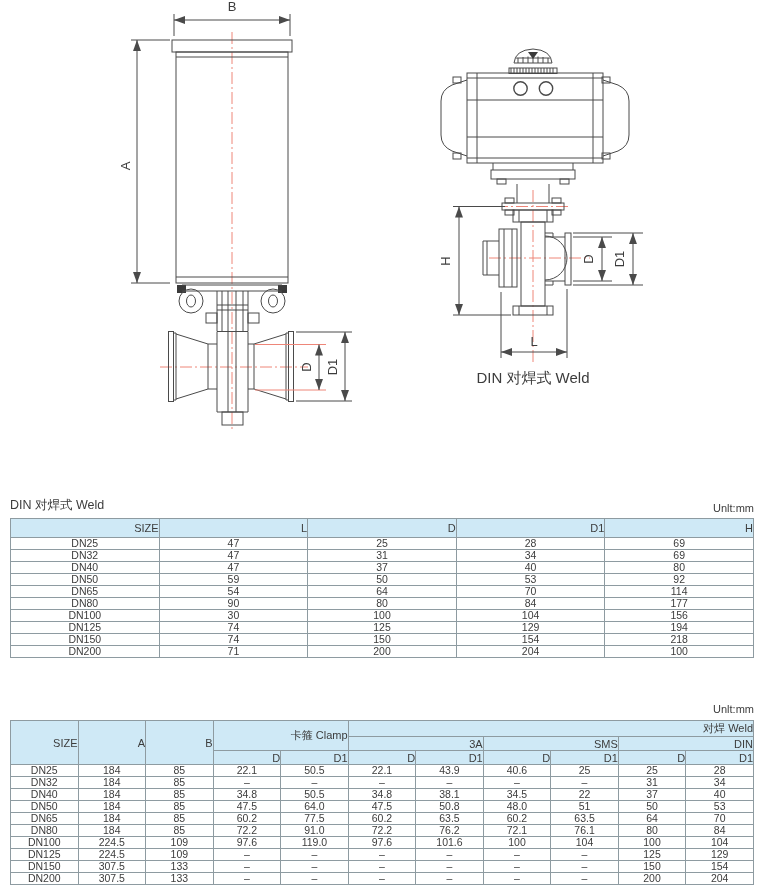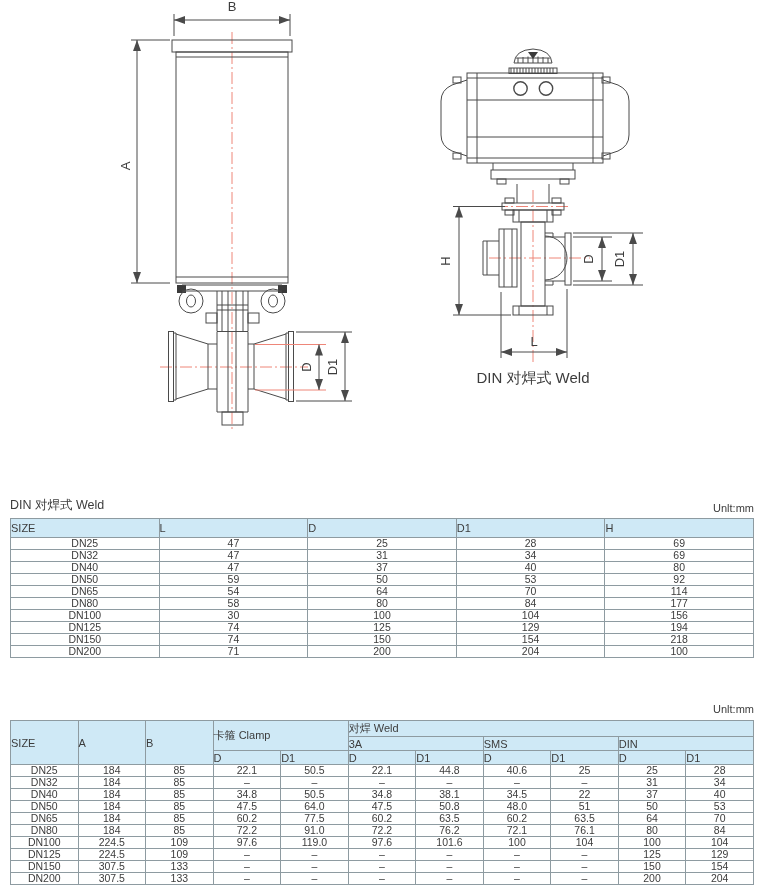--- a/index.html
+++ b/index.html
@@ -16,21 +16,21 @@
   .cl2{stroke:#ee8679;fill:none;stroke-width:1;}
   .lbl{font-size:13px;}
   .cap{font-size:15px;}
   .sec{padding:0 9px 0 10px;}
   .title-row{display:flex;justify-content:space-between;align-items:flex-end;margin:7px 0 4px 0;}
   .tbl-title{font-size:12.5px;}
   .unit{font-size:11px;}
   .unit-row2{text-align:right;margin:41px 0 3px 0;}
   table{width:100%;border-collapse:collapse;table-layout:fixed;border:1px solid #75878f;}
   th,td{border:1px solid #8e9ba1;}
-  th{background:#cfe9f6;font-weight:normal;font-size:11px;height:18px;padding:0;text-align:left;}
+  th{background:#cfe9f6;font-weight:normal;font-size:11px;height:18px;padding:0;text-align:right;}
   td{font-size:10.5px;height:11px;line-height:11px;padding:0;text-align:center;white-space:nowrap;}
   #table2 th{height:13px;}
 </style>
 </head>
 <body>
 
 <div class="drawings">
 <svg width="763" height="490" viewBox="0 0 763 490">
   <defs>
     <marker id="ar" viewBox="0 0 10 10" refX="10" refY="5" markerWidth="11" markerHeight="11" orient="auto-start-reverse">
@@ -220,21 +220,21 @@
         </tr>
         <tr>
           <td>DN65</td>
           <td>54</td>
           <td>64</td>
           <td>70</td>
           <td>114</td>
         </tr>
         <tr>
           <td>DN80</td>
-          <td>58</td>
+          <td>90</td>
           <td>80</td>
           <td>84</td>
           <td>177</td>
         </tr>
         <tr>
           <td>DN100</td>
           <td>30</td>
           <td>100</td>
           <td>104</td>
           <td>156</td>
@@ -307,21 +307,21 @@
       </tr>
     </thead>
     <tbody>
         <tr>
           <td>DN25</td>
           <td>184</td>
           <td>85</td>
           <td>22.1</td>
           <td>50.5</td>
           <td>22.1</td>
-          <td>44.8</td>
+          <td>43.9</td>
           <td>40.6</td>
           <td>25</td>
           <td>25</td>
           <td>28</td>
         </tr>
         <tr>
           <td>DN32</td>
           <td>184</td>
           <td>85</td>
           <td>–</td>

